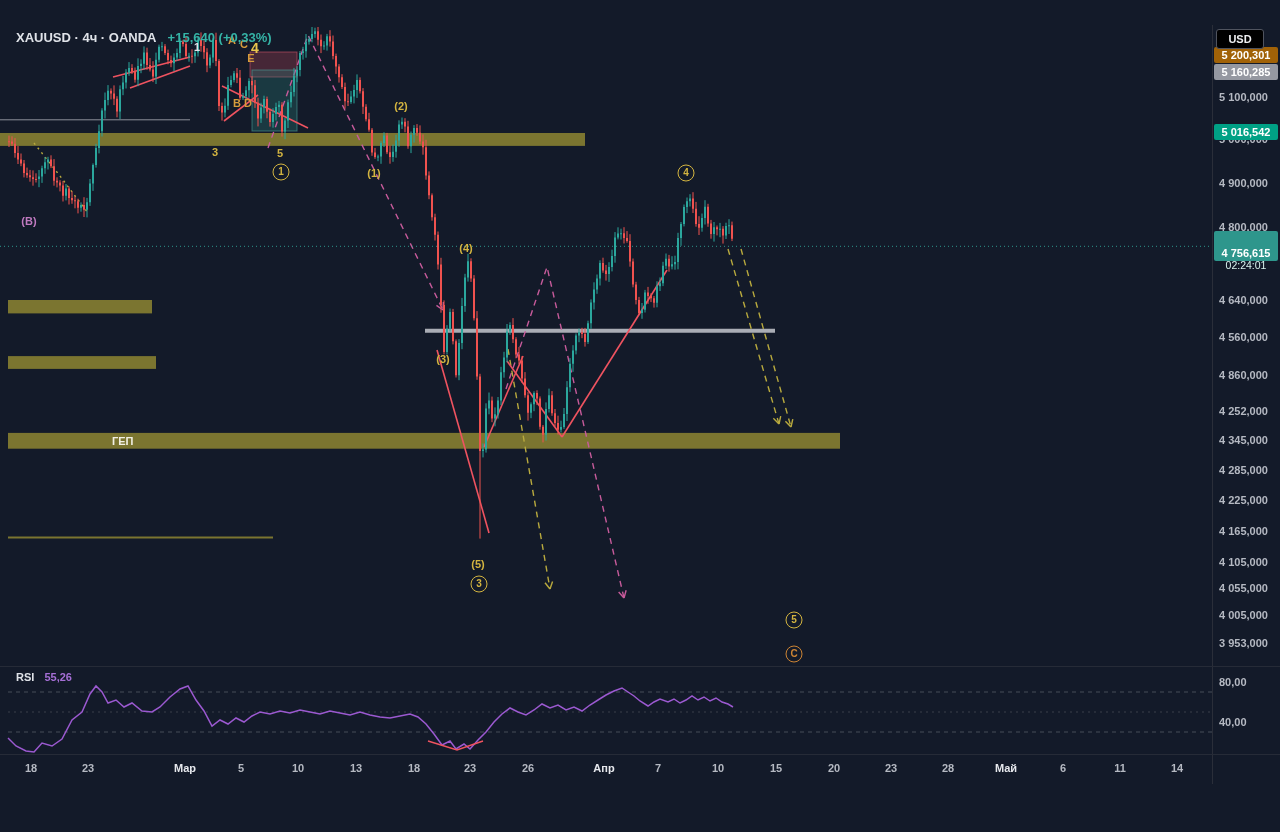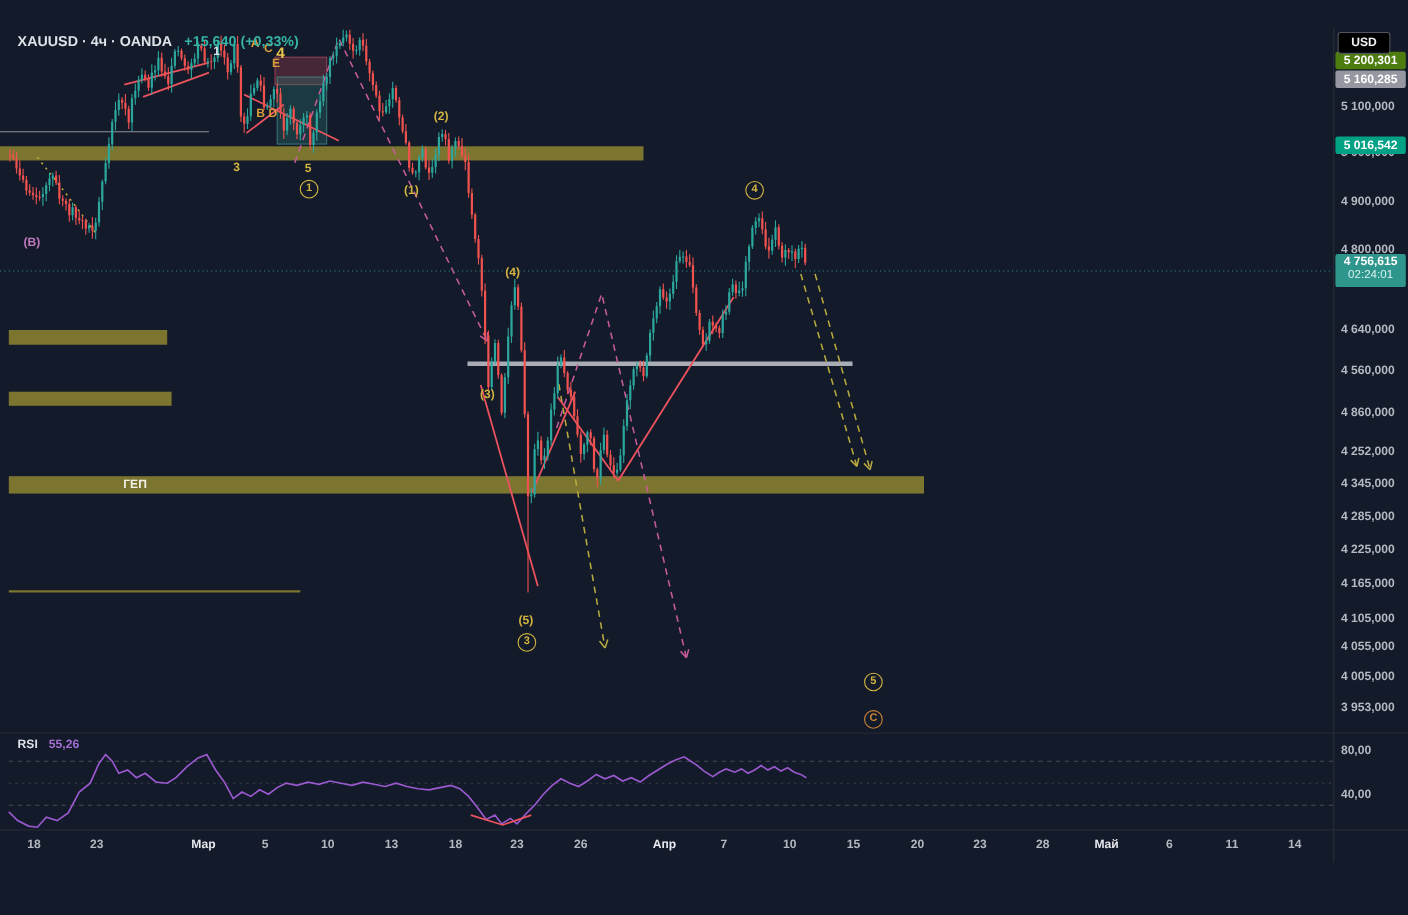--- a/index.html
+++ b/index.html
@@ -11,21 +11,21 @@
   #plot{position:absolute;left:0;top:0;}
   .legend{position:absolute;left:16px;top:30px;font-size:13px;font-weight:700;color:#dfe2e8;z-index:6;}
   .legend .chg{color:#35b3a6;font-weight:700;margin-left:8px;}
   .vborder{position:absolute;left:1212px;top:25px;width:1px;height:759px;background:#2a2e39;z-index:4;}
   .sep{position:absolute;left:0;width:1280px;height:1px;background:#262b37;z-index:4;}
   .price-scale{position:absolute;left:1213px;top:25px;width:67px;height:729px;z-index:5;}
   .ptick{position:absolute;left:6px;font-size:11px;font-weight:600;color:#b5b9c2;white-space:nowrap;}
   .pmarker{position:absolute;left:1px;width:64px;height:16px;border-radius:2px;color:#fff;
            font-size:11px;font-weight:700;line-height:16px;text-align:center;z-index:7;}
   .plast{position:absolute;left:1px;width:64px;height:30px;border-radius:2px;color:#fff;
-         font-size:11px;font-weight:700;text-align:center;z-index:7;padding-top:1px;}
+         font-size:11px;font-weight:700;text-align:center;z-index:7;padding-top:16px;}
   .plast .cd{font-weight:400;font-size:10.5px;color:#d9f3ef;}
   .usd-btn{position:absolute;left:1216px;top:29px;width:48px;height:20px;background:#000;
            border:1px solid #50545f;border-radius:3px;color:#f0f1f3;font-size:11px;font-weight:700;
            text-align:center;line-height:18px;z-index:8;}
   .time-axis{position:absolute;left:0;top:755px;width:1212px;height:29px;z-index:5;}
   .ttick{position:absolute;top:7px;transform:translateX(-50%);font-size:11px;font-weight:600;color:#b5b9c2;}
   .ttick.bold{color:#e6e8ed;font-weight:700;}
   .rsi-legend{position:absolute;left:16px;top:671px;font-size:11px;font-weight:700;color:#dfe2e8;z-index:6;}
   .rsi-legend .val{color:#a56fd6;margin-left:7px;font-weight:600;}
   .gep-label{position:absolute;left:112px;top:435px;font-size:11px;font-weight:700;color:#f2f0e4;z-index:3;}
@@ -134,21 +134,21 @@
       <div class="ptick" style="top: 409px;">4 345,000</div>
       <div class="ptick" style="top: 439px;">4 285,000</div>
       <div class="ptick" style="top: 469px;">4 225,000</div>
       <div class="ptick" style="top: 500px;">4 165,000</div>
       <div class="ptick" style="top: 531px; text-align: center;">4 105,000</div>
       <div class="ptick" style="top: 557px;">4 055,000</div>
       <div class="ptick" style="top: 584px;">4 005,000</div>
       <div class="ptick" style="top: 612px;">3 953,000</div>
       <div class="ptick" style="top: 651px;">80,00</div>
       <div class="ptick" style="top: 691px;">40,00</div>
-      <div class="pmarker" style="background: #4d7c0f; top: 22px;">5 200,301</div>
+      <div class="pmarker" style="background: #a16207; top: 22px;">5 200,301</div>
       <div class="pmarker" style="background: rgb(149, 152, 161); top: 39px;">5 160,285</div>
       <div class="pmarker" style="background: rgb(0, 161, 133); top: 99px;">5 016,542</div>
       <div class="plast" style="background: rgb(46, 150, 140); top: 206px;">
         <div>4 756,615</div>
         <div class="cd">02:24:01</div>
       </div>
     </div>
   <div class="usd-btn">USD</div>
 
   <div class="time-axis" id="taxis">

